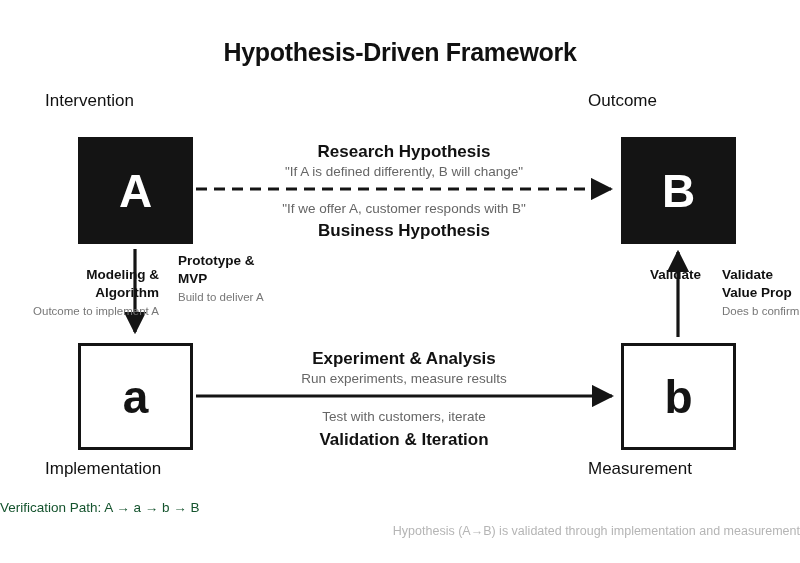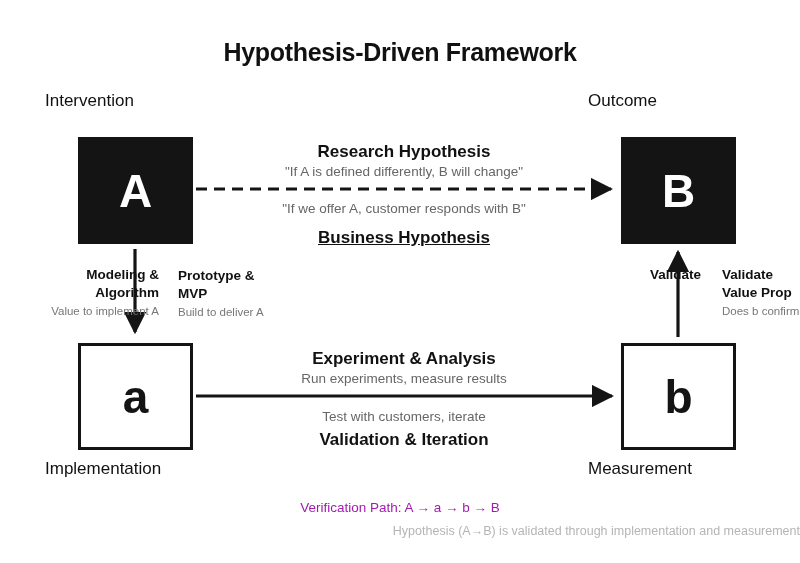--- a/index.html
+++ b/index.html
@@ -107,23 +107,22 @@
     line-height: 1.4;
     margin-top: 2px;
   }
 
   
   .footer-main {
     position: absolute;
     left: 0;
     top: 500px;
     width: 800px;
-    text-align: center;
     font-size: 13.5px;
-    color: #a21caf;
+    color: #14532d;
   }
   .footer-sub {
     position: absolute;
     left: 0;
     top: 524px;
     width: 800px;
     text-align: right;
     font-size: 12.5px;
     color: #b5b5b5;
   }
@@ -190,30 +189,30 @@
   </div>
   <div class="node-caption" style="left: 588px; top: 459px; width: 180px;">Measurement</div>
 
   <div class="edge-label" style="left: 209px; top: 141px; width: 390px;">
     <div class="edge-title">Research Hypothesis</div>
     <div class="edge-sub">"If A is defined differently, B will change"</div>
   </div>
 
   <div class="edge-label" style="left: 209px; top: 200px; width: 390px;">
     <div class="edge-sub">"If we offer A, customer responds with B"</div>
-    <div class="edge-title" style="margin-top: 9px; text-decoration: underline;">Business Hypothesis</div>
+    <div class="edge-title" style="margin-top: 2px;">Business Hypothesis</div>
   </div>
 
   <div class="side-label right-align" style="left: 0px; top: 266px; width: 126px;">
     <div class="side-title">Modeling &amp;</div>
     <div class="side-title">Algorithm</div>
-    <div class="side-sub">Value to implement A</div>
-  </div>
-
-  <div class="side-label left-align" style="left: 145px; top: 267px; width: 160px;">
+    <div class="side-sub">Outcome to implement A</div>
+  </div>
+
+  <div class="side-label left-align" style="left: 145px; top: 252px; width: 160px;">
     <div class="side-title">Prototype &amp;</div>
     <div class="side-title">MVP</div>
     <div class="side-sub">Build to deliver A</div>
   </div>
 
   <div class="side-label right-align" style="left: 508px; top: 266px; width: 160px;">
     <div class="side-title">Validate</div>
   </div>
 
   <div class="side-label left-align" style="left: 689px; top: 266px; width: 160px;">

